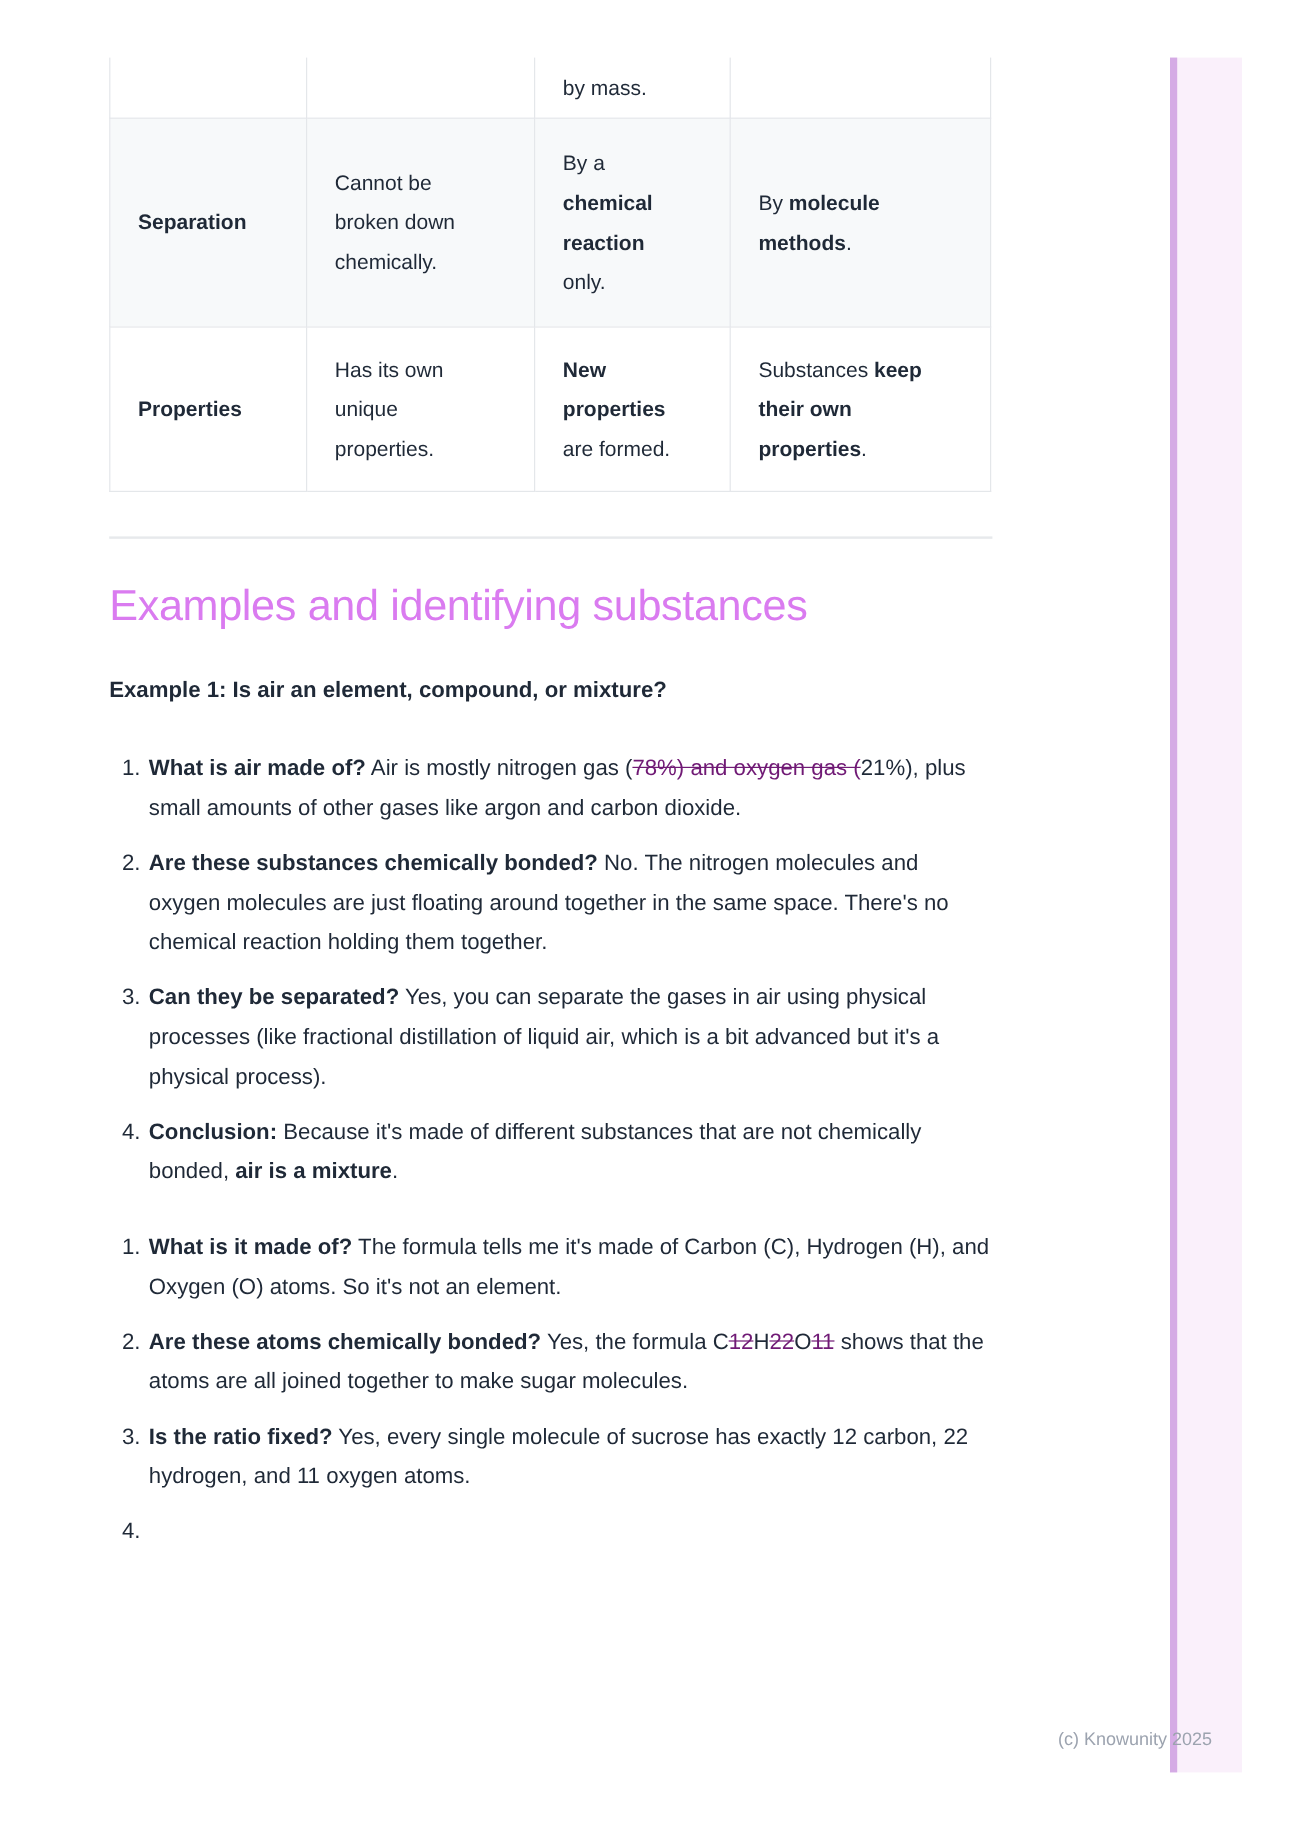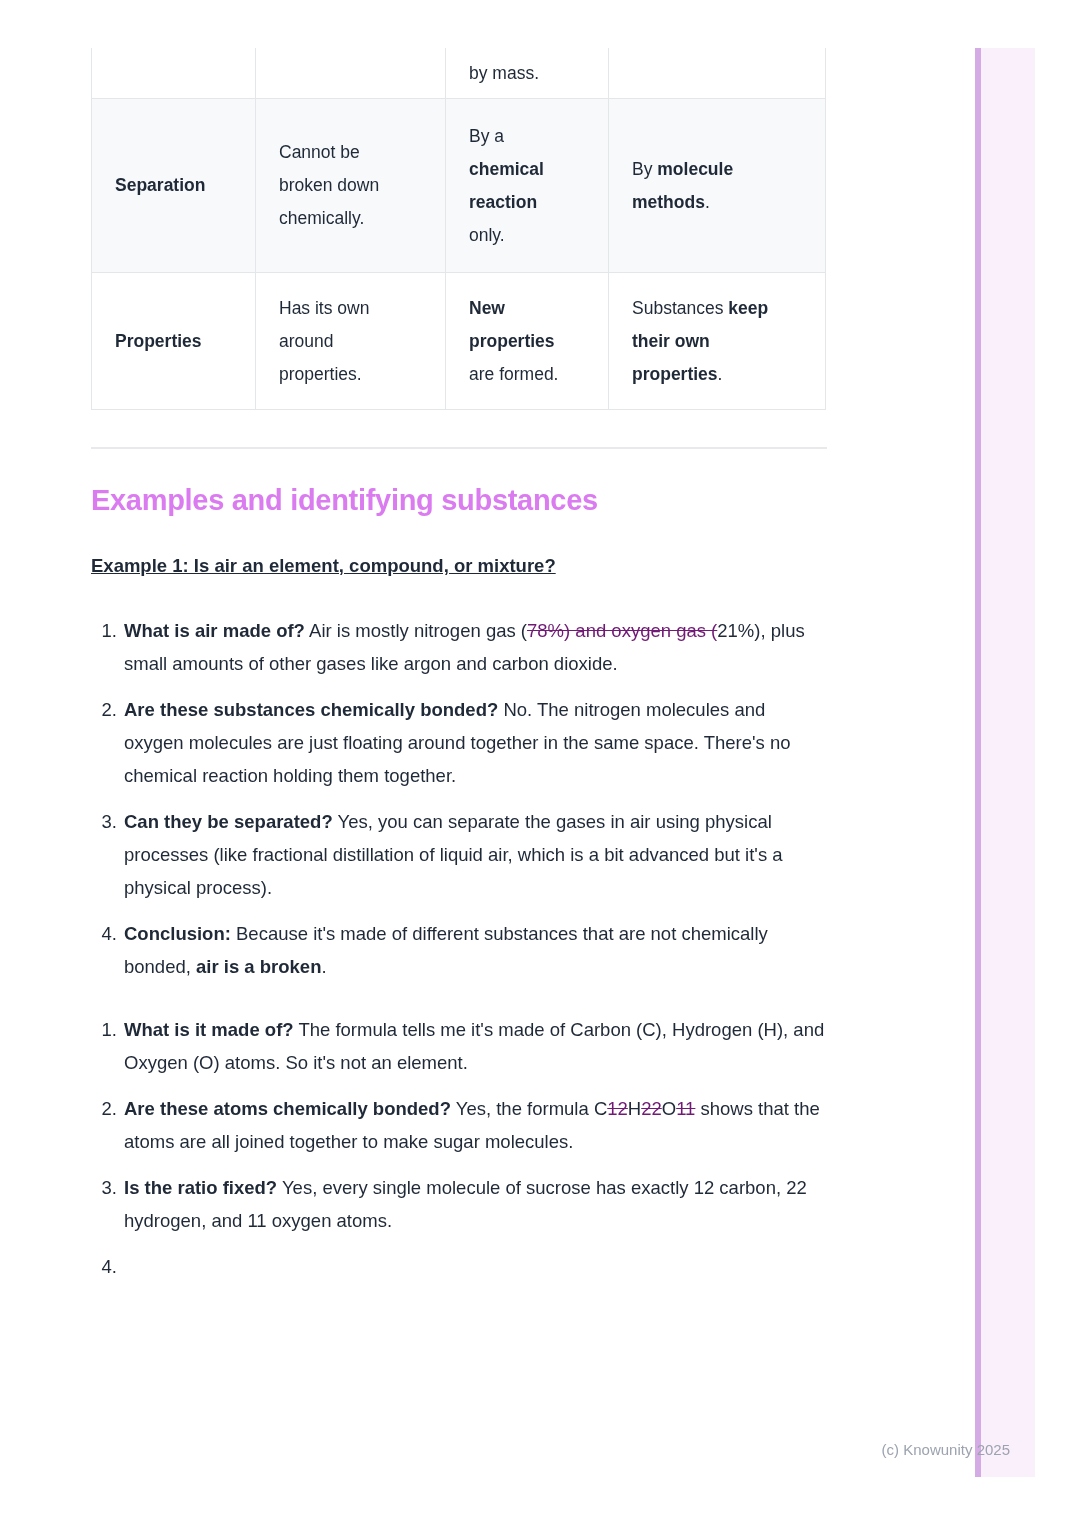--- a/index.html
+++ b/index.html
@@ -31,26 +31,26 @@
   }
   tr.r0 td{border-top:none;height:50px;}
   tr.r1{background:#f7f9fa;}
   tr.r1 td{height:173px;}
   tr.r2 td{height:136px;}
   .b{font-weight:700;}
   .s{text-decoration:line-through;color:#701a75;}
   .divider{height:0;border-top:2px solid #e7e9ec;margin:37px 0 0 0;}
   .section-heading{
     margin:35px 0 0 0;
-    font-size:29px;font-weight:700;
+    font-size:36px;font-weight:400;
     letter-spacing:-0.3px;
     color:#da7bf0;
   }
   .intro{margin:29px 0 0 0;font-size:18.5px;line-height:28px;}
-  .example-title{margin:31px 0 0 0;font-size:18.5px;line-height:36px;text-decoration:underline;}
+  .example-title{margin:31px 0 0 0;font-size:18.5px;line-height:36px;}
   .example-title.justify{text-align:justify;}
   .nlist{margin-top:30px;}
   .nitem{
     position:relative;
     padding-left:33px;
     font-size:18.5px;
     line-height:33px;
     margin-bottom:13px;
   }
   .nitem .num{position:absolute;left:0;top:0;width:26px;text-align:right;}
@@ -84,21 +84,21 @@
           <td></td>
         </tr>
         <tr class="r1">
           <td><span class="b">Separation</span></td>
           <td><span>Cannot be</span><br><span>broken down</span><br><span>chemically.</span></td>
           <td><span>By a</span><br><span class="b">chemical</span><br><span class="b">reaction</span><br><span>only.</span></td>
           <td><span>By </span><span class="b">molecule</span><br><span class="b">methods</span><span>.</span></td>
         </tr>
         <tr class="r2">
           <td><span class="b">Properties</span></td>
-          <td><span>Has its own</span><br><span>around</span><br><span>properties.</span></td>
+          <td><span>Has its own</span><br><span>unique</span><br><span>properties.</span></td>
           <td><span class="b">New</span><br><span class="b">properties</span><br><span>are formed.</span></td>
           <td><span>Substances </span><span class="b">keep</span><br><span class="b">their own</span><br><span class="b">properties</span><span>.</span></td>
         </tr>
       </tbody>
     </table>
 
     <div class="divider"></div>
 
     <div class="section-heading">Examples and identifying substances</div>
 
@@ -113,21 +113,21 @@
       <div class="nitem">
         <span class="num">2.</span>
         <span class="itext"><span class="b">Are these substances chemically bonded?</span><span> No. The nitrogen molecules and oxygen molecules are just floating around together in the same space. There's no chemical reaction holding them together.</span></span>
       </div>
       <div class="nitem">
         <span class="num">3.</span>
         <span class="itext"><span class="b">Can they be separated?</span><span> Yes, you can separate the gases in air using physical processes (like fractional distillation of liquid air, which is a bit advanced but it's a physical process).</span></span>
       </div>
       <div class="nitem">
         <span class="num">4.</span>
-        <span class="itext"><span class="b">Conclusion:</span><span> Because it's made of different substances that are not chemically bonded, </span><span class="b">air is a broken</span><span>.</span></span>
+        <span class="itext"><span class="b">Conclusion:</span><span> Because it's made of different substances that are not chemically bonded, </span><span class="b">air is a mixture</span><span>.</span></span>
       </div>
     </div>
 
 
     <div class="nlist">
       <div class="nitem">
         <span class="num">1.</span>
         <span class="itext"><span class="b">What is it made of?</span><span> The formula tells me it's made of Carbon (C), Hydrogen (H), and Oxygen (O) atoms. So it's not an element.</span></span>
       </div>
       <div class="nitem">

